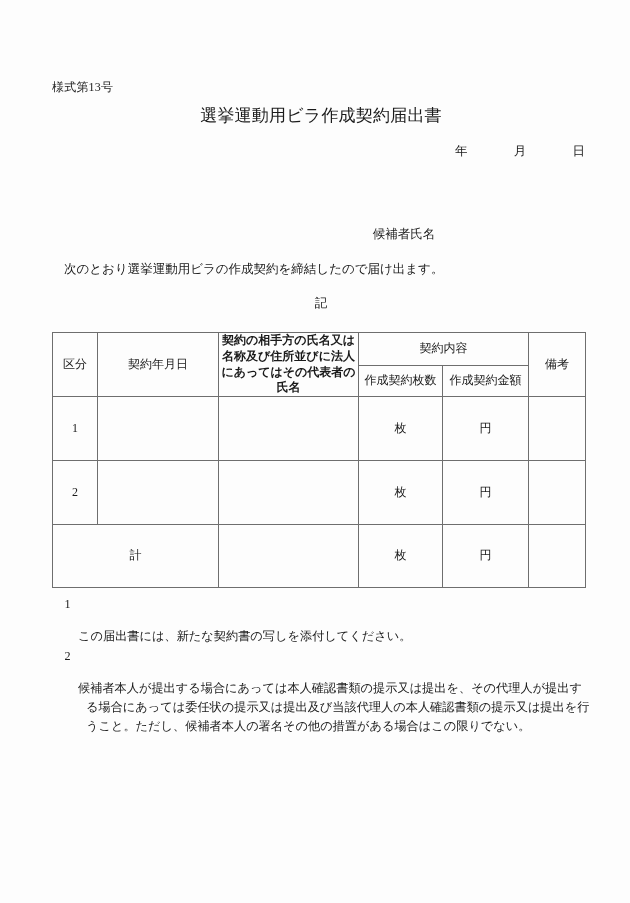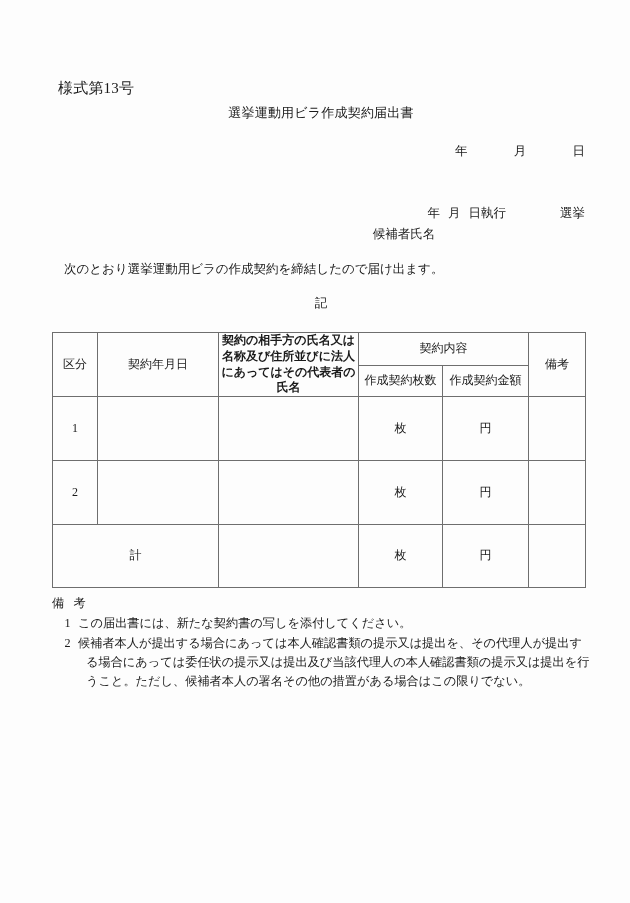--- a/index.html
+++ b/index.html
@@ -18,32 +18,31 @@
   .page {
     position: absolute;
     inset: 0;
   }
 
   
   .form-no {
     position: absolute;
     left: 52px;
     top: 79px;
-    font-size: 15px;
+    font-size: 12px;
     letter-spacing: .2px;
     white-space: nowrap;
-    margin-left: 6px;
   }
   .doc-title {
     position: absolute;
     left: 0;
     right: 0;
     top: 104px;
     text-align: center;
-    font-size: 13px;
+    font-size: 17px;
     letter-spacing: .2px;
     padding-left: 12px;
   }
   .date-line {
     position: absolute;
     top: 143px;
     left: 455px;
     width: 130px;
     display: flex;
     justify-content: space-between;
@@ -170,20 +169,21 @@
   .note-num {
     width: 17px;
     flex: 0 0 17px;
     text-align: center;
     margin-left: 14px;
   }
   .note-text {
     flex: 1;
     text-indent: 0;
     padding-left: 2px;
+    margin-top: 32px;
   }
   .note-text.wrapped {
     text-indent: -8px;
     padding-left: 10px;
   }
 </style>
 </head>
 <body>
 
 <div class="page">
@@ -192,23 +192,20 @@
 
   <div class="doc-title">選挙運動用ビラ作成契約届出書</div>
 
   <div class="date-line">
     <span>年</span>
     <span>月</span>
     <span>日</span>
   </div>
 
 
-  <div class="election-line">
-    <span class="d1">年</span><span class="d2">月</span><span class="exec">日執行</span><span>選挙</span>
-  </div>
 
   <div class="candidate-line">候補者氏名</div>
 
   <div class="intro">次のとおり選挙運動用ビラの作成契約を締結したので届け出ます。</div>
 
   <div class="ki">記</div>
 
   <div class="tbl-wrap">
     <table class="form-table">
       <colgroup>
@@ -255,23 +252,20 @@
           <td></td>
           <td class="unit-cell">枚</td>
           <td class="unit-cell">円</td>
           <td></td>
         </tr>
       </tbody>
     </table>
   </div>
 
   <div class="notes">
-    <div class="notes-title">
-      <span>備</span><span class="sp">考</span>
-    </div>
     <div class="note-item">
       <span class="note-num">1</span>
       <span class="note-text">この届出書には、新たな契約書の写しを添付してください。</span>
     </div>
     <div class="note-item">
       <span class="note-num">2</span>
       <span class="note-text wrapped">候補者本人が提出する場合にあっては本人確認書類の提示又は提出を、その代理人が提出する場合にあっては委任状の提示又は提出及び当該代理人の本人確認書類の提示又は提出を行うこと。ただし、候補者本人の署名その他の措置がある場合はこの限りでない。</span>
     </div>
   </div>
 

